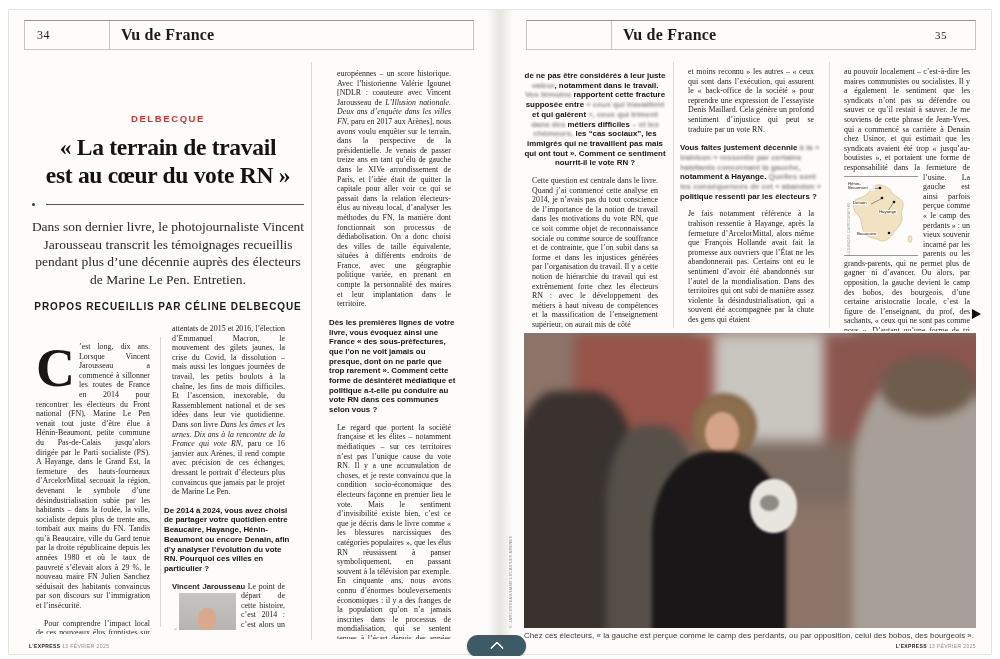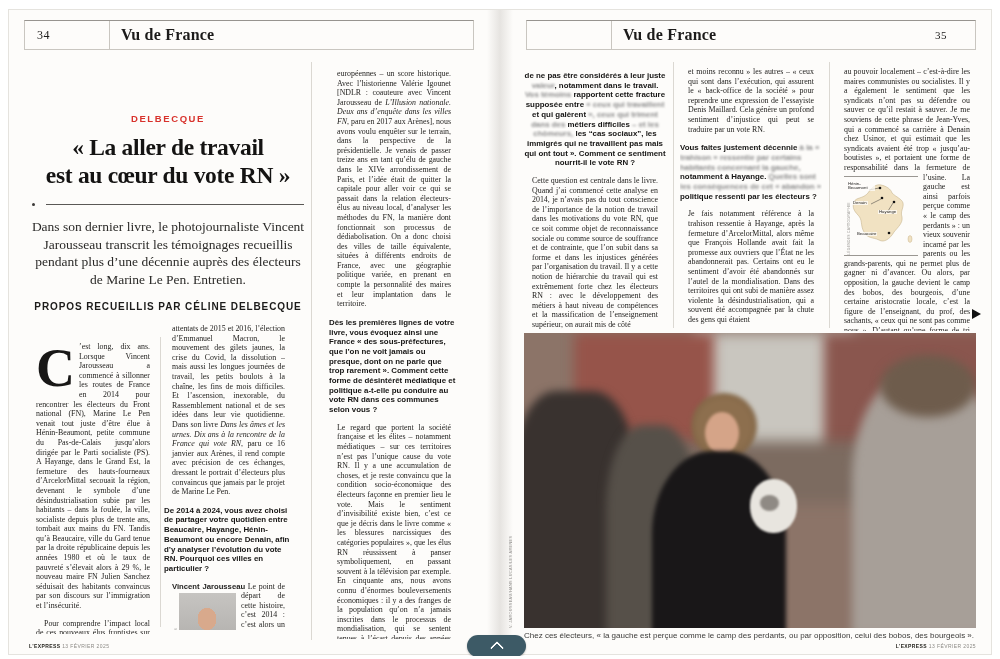--- a/index.html
+++ b/index.html
@@ -108,21 +108,21 @@
   <div class="hdr" style="left:526px;width:450px;">
     <div class="hdr-cell-num"></div>
     <div class="hdr-div"></div>
     <div class="hdr-sec">Vu de France</div>
     <div class="hdr-num-right">35</div>
   </div>
 
   <div class="tblock">
     <div class="kicker">DELBECQUE</div>
     <div class="atitle">
-      <div>« La aller de travail</div>
+      <div>« La terrain de travail</div>
       <div>est au cœur du vote RN »</div>
     </div>
     <div class="trule">
         <span class="dot"></span>
         <span class="ln"></span>
       </div>
     <div class="stand">Dans son dernier livre, le photojournaliste Vincent Jarousseau transcrit les témoignages recueillis pendant plus d’une décennie auprès des électeurs de Marine Le Pen. Entretien.</div>
     <div class="byline">PROPOS RECUEILLIS PAR CÉLINE DELBECQUE</div>
   </div>
 

